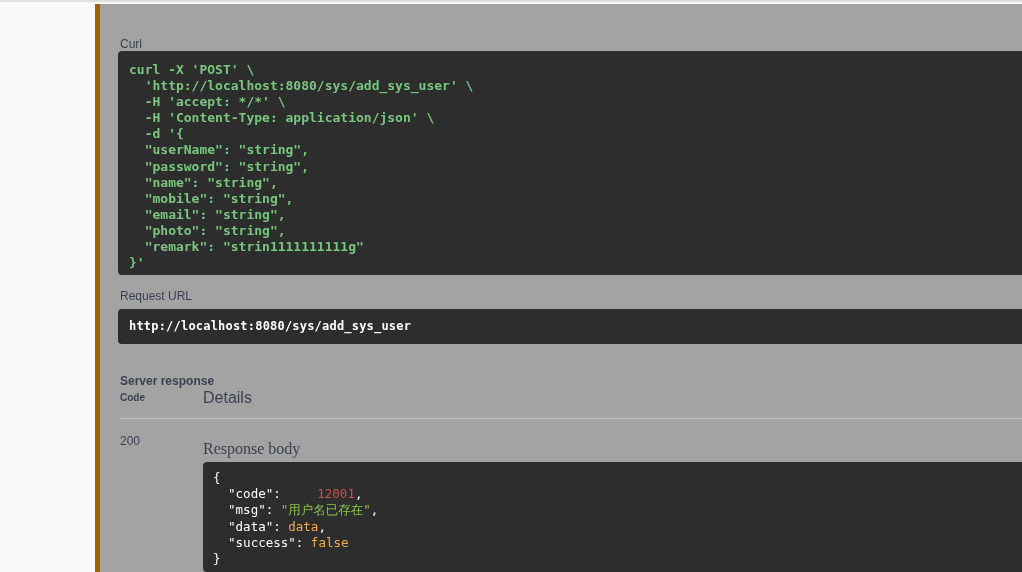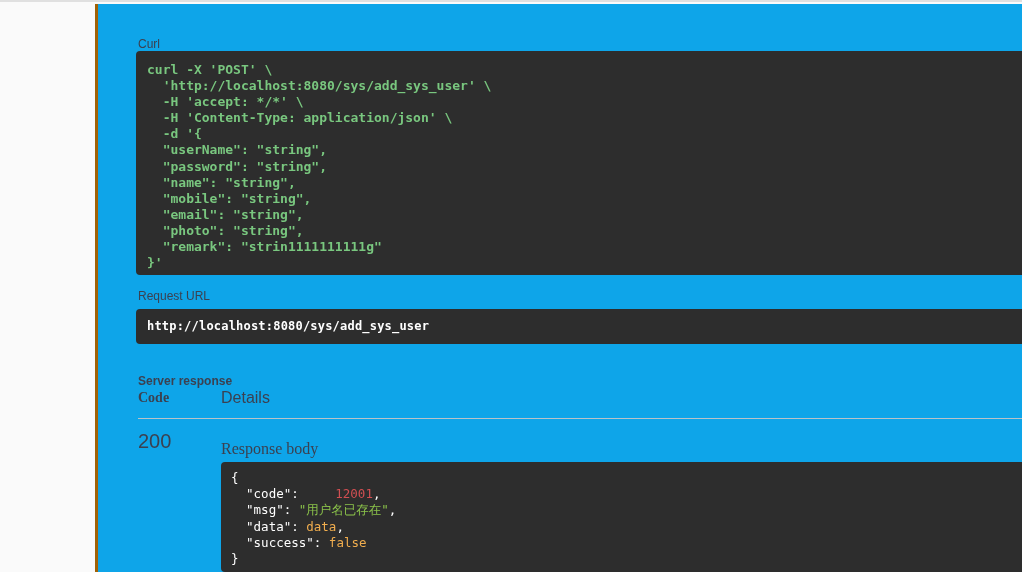--- a/index.html
+++ b/index.html
@@ -42,25 +42,24 @@
     background: #fafafa;
   }
 
   
   .live-panel {
     position: absolute;
     left: 95px;
     top: 4px;
     width: 927px;
     height: 568px;
-    background: #0ea5e9;
-    border-left: 3px solid #a16207;
+    background: #a3a3a3;
+    border-left: 5px solid #a16207;
     box-sizing: border-box;
     overflow: hidden;
-    padding-left: 20px;
   }
 
   .inner {
     position: relative;
     width: 100%;
     height: 100%;
   }
 
   
   .section-label {
@@ -141,46 +140,46 @@
   
   .tok-key   { color: #ffffff; }
   .tok-punc  { color: #ffffff; }
   .tok-num   { color: #d14f52; margin-left: 29px; }
   .tok-str   { color: #8bc34a; }
   .tok-lit   { color: #f0ad4e; }
 
   
   .resp-head {
     position: absolute;
-    font-size: 14px;
+    font-size: 10px;
     line-height: 16px;
     color: #3b4151;
     font-weight: bold;
-    font-family: Liberation Serif, serif;
+    font-family: Liberation Sans, sans-serif;
   }
   .resp-subhead {
     position: absolute;
     font-size: 16px;
     line-height: 14px;
     color: #3b4151;
     font-family: "Liberation Sans", sans-serif;
   }
   .table-divider {
     position: absolute;
     left: 20px;
     top: 414px;
     width: 907px;
     height: 1px;
     background: #b9c3c8;
   }
   .code-value {
     position: absolute;
     left: 20px;
     top: 428px;
-    font-size: 20px;
+    font-size: 12px;
     line-height: 18px;
     color: #3b4151;
     font-family: "Liberation Sans", sans-serif;
   }
 </style>
 </head>
 <body>
 
 <div id="root">
 

